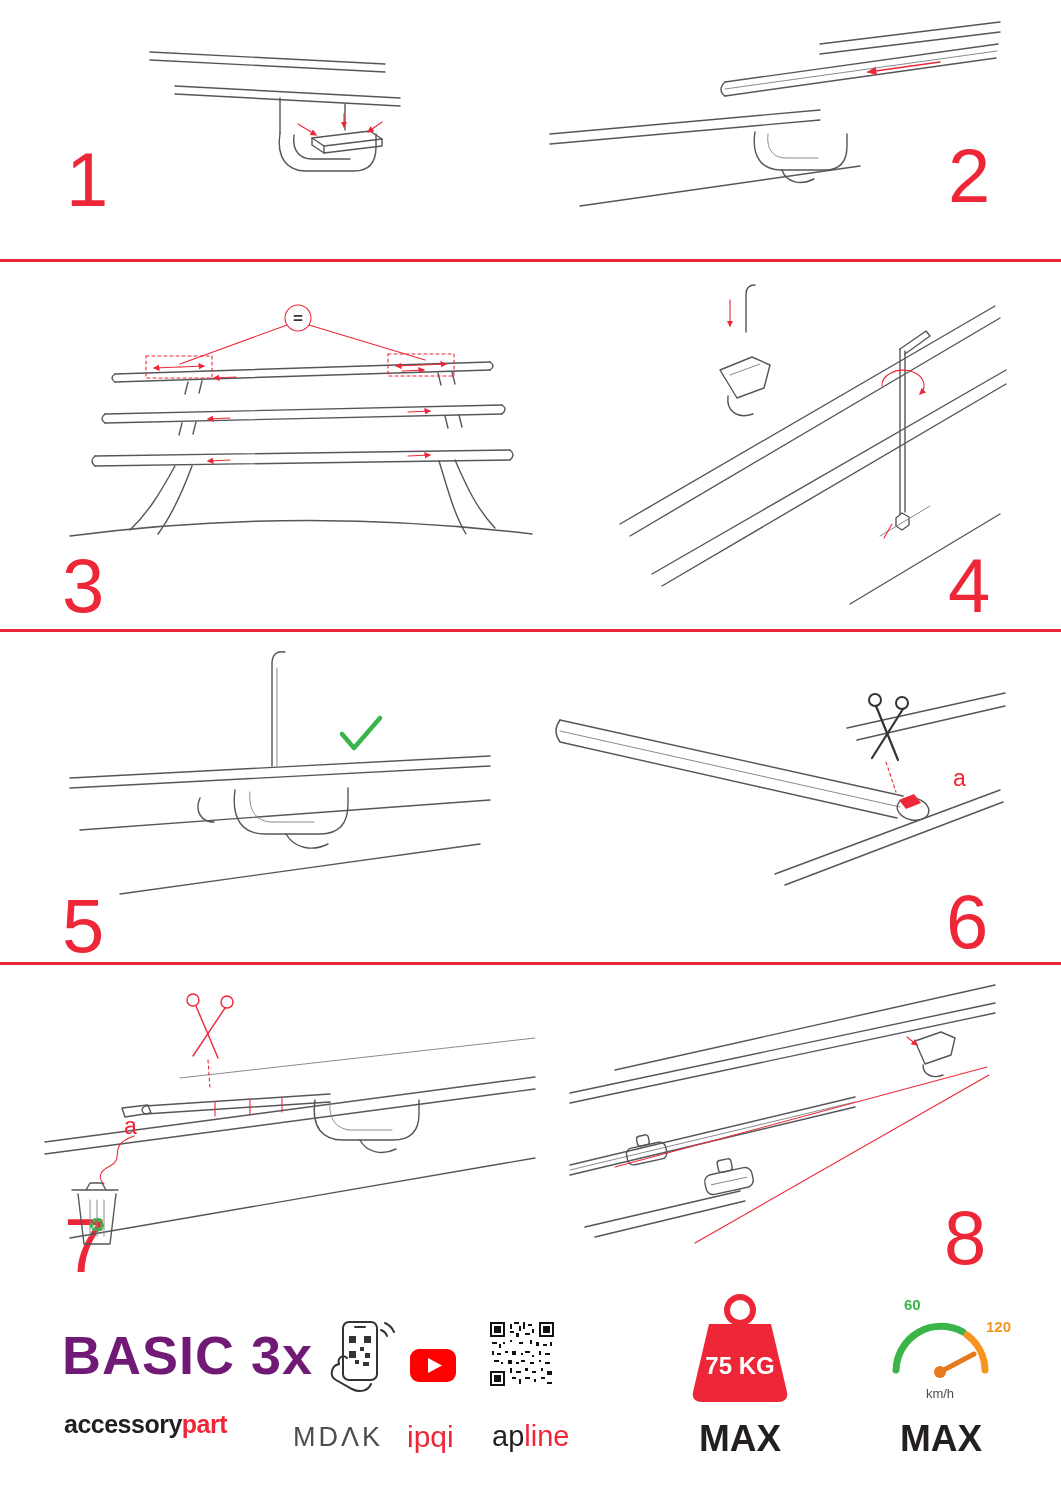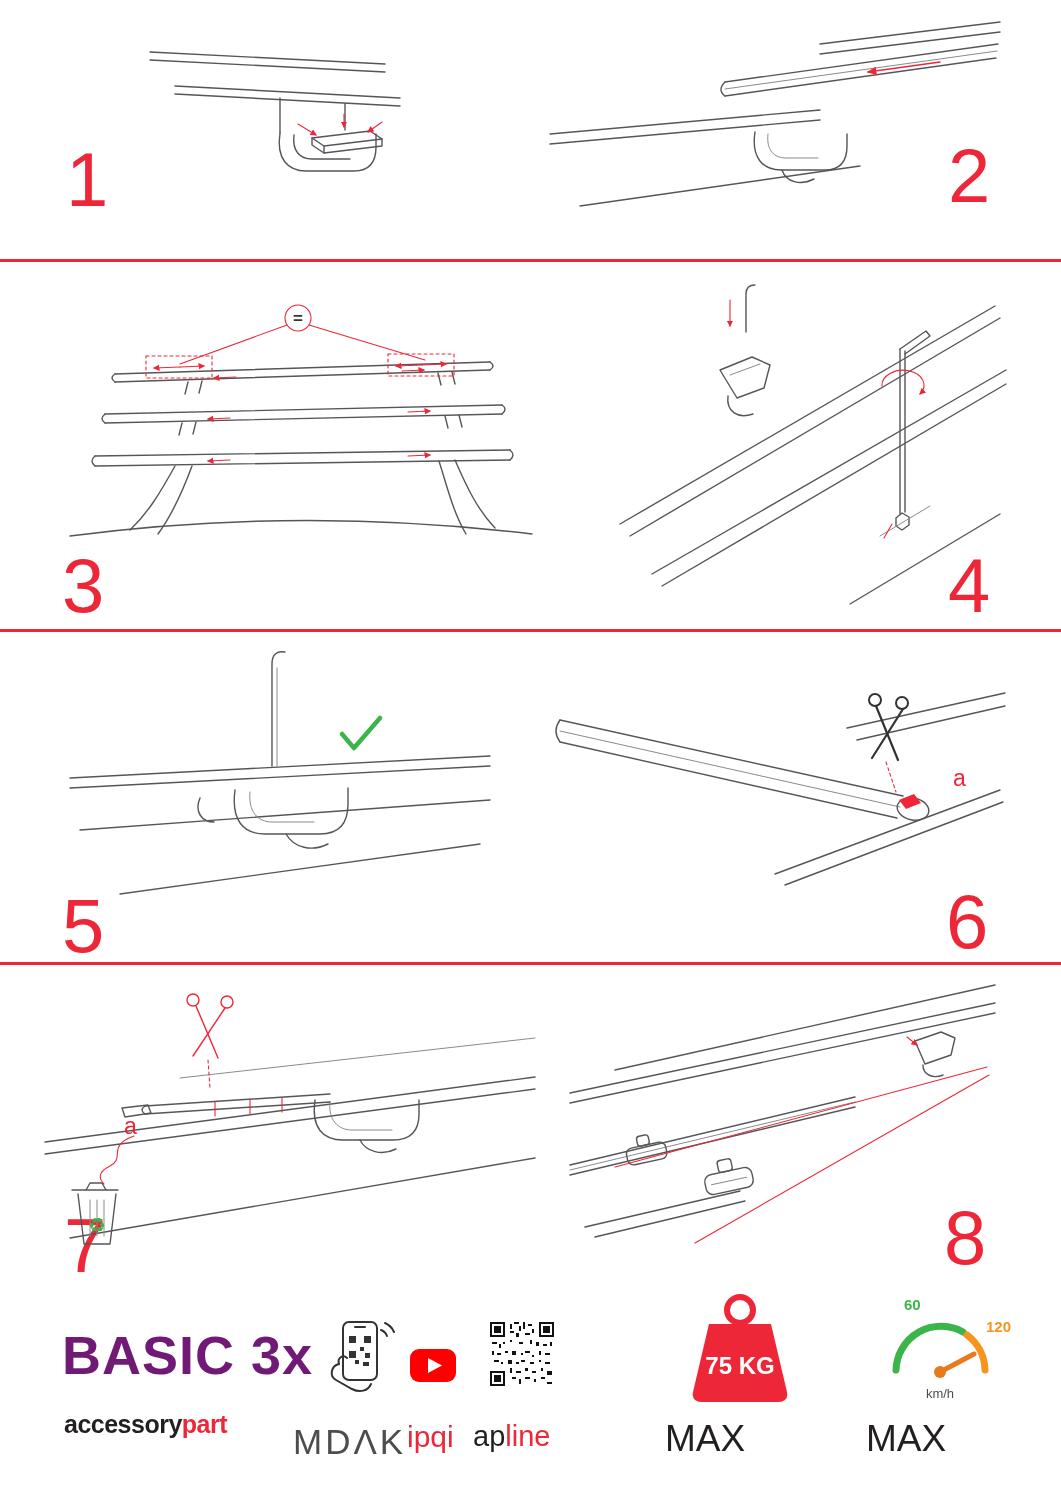--- a/index.html
+++ b/index.html
@@ -37,35 +37,35 @@
     letter-spacing:1px; line-height:1;
   }
   .brand-sub {
     position:absolute; left:64px; top:1412px;
     font-size:25px; font-weight:700; letter-spacing:-0.5px; line-height:1;
   }
   .brand-sub .blk { color:#231f20; }
   .brand-sub .rd  { color:#ed2738; }
   .mdak {
     position:absolute; left:293px; top:1424px;
-    color:#4d4d4f; font-size:35px; font-weight:500; letter-spacing:3px; line-height:1;text-align:right;
+    color:#4d4d4f; font-size:27px; font-weight:500; letter-spacing:3px; line-height:1;text-align:right;
   }
   .ipqi {
     position:absolute; left:407px; top:1422px;
     color:#ed2738; font-size:30px; font-weight:500; line-height:1;
   }
   .apline {
-    position:absolute; left:473px; top:1422px;
+    position:absolute; left:492px; top:1422px;
     font-size:29px; font-weight:500; line-height:1;
   }
   .apline .blk { color:#231f20; }
   .apline .rd  { color:#ed2738; }
   .max-label {
-    position:absolute; width:150px; text-align:left;
-    color:#231f20; font-size:37px; font-weight:400; line-height:1;
+    position:absolute; width:150px; text-align:center;
+    color:#231f20; font-size:37px; font-weight:700; line-height:1;
   }
 </style>
 </head>
 <body>
 
 <div class="page">
 
   <div class="step-num" style="left:66px; top:142px;">1</div>
 
   <svg class="illus" style="left:130px; top:38px;" width="340" height="212" viewBox="0 0 340 212">

